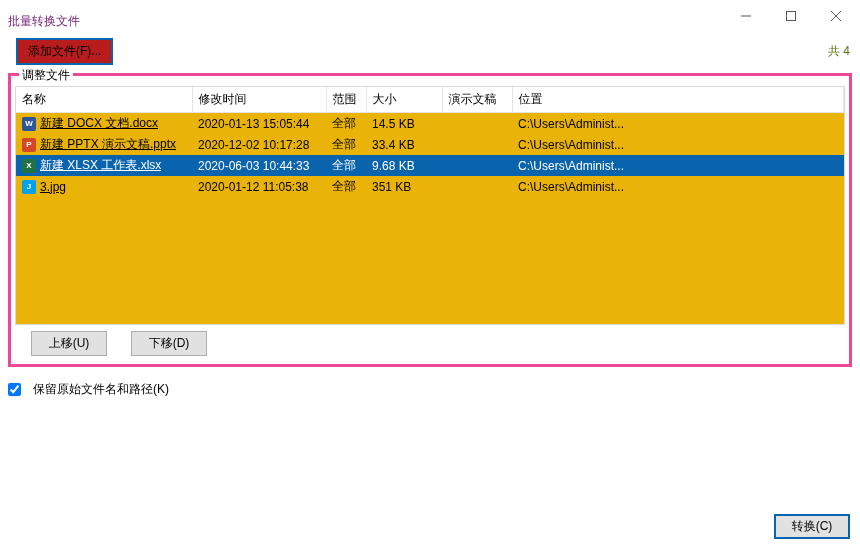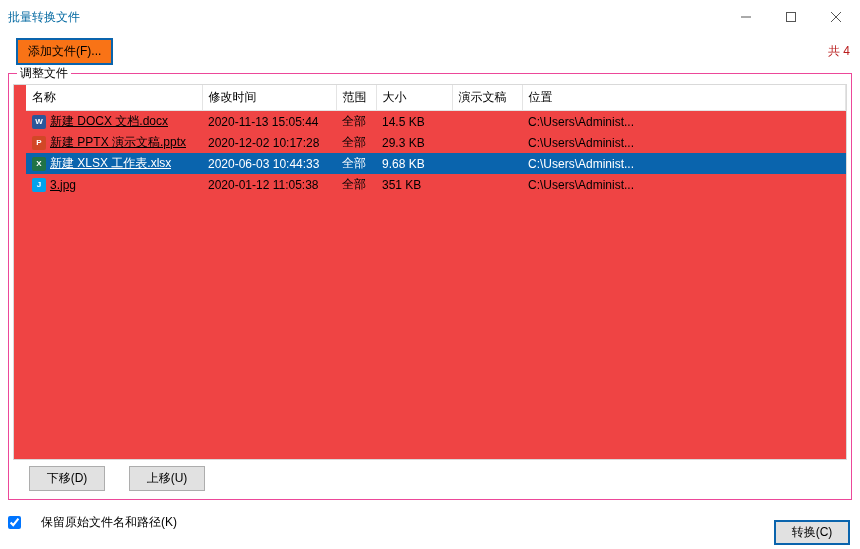--- a/index.html
+++ b/index.html
@@ -11,23 +11,23 @@
     width: 860px;
     height: 549px;
     overflow: hidden;
     position: relative;
     color: #000;
   }
   
   .titlebar {
     height: 30px;
     display: flex;
-    align-items: center;
+    align-items: flex-end;
     padding: 4px 2px 0 8px;
-    color: #0369a1;
+    color: #701a75;
   }
   .titlebar .title { flex: 0 0 auto; }
   .titlebar .spacer { flex: 1 1 auto; }
   .titlebar .winbtn {
     width: 45px;
     height: 28px;
     display: flex;
     align-items: center;
     justify-content: center;
     color: #555;
@@ -35,57 +35,56 @@
   .titlebar .winbtn svg { display: block; }
 
   
   .toolbar {
     display: flex;
     align-items: center;
     padding: 8px 10px 6px 16px;
   }
   .toolbar .btn-add {
     border: 2px solid #0a64ad;
-    background: #f97316;
+    background: #b91c1c;
     padding: 3px 10px;
     font-size: 12px;
     font-family: inherit;
     cursor: default;
   }
   .toolbar .count {
     margin-left: auto;
-    color: #b91c1c;
+    color: #4d7c0f;
     text-align: right;
   }
 
   
   .groupbox {
     margin: 2px 8px 8px 8px;
-    border: 1px solid #ec4899;
+    border: 3px solid #ec4899;
     position: relative;
   }
   .groupbox .legend {
     position: absolute;
     top: -9px;
     left: 8px;
     background: #fff;
     padding: 0 3px;
     color: #000;
   }
   .groupbox-inner {
     padding: 10px 4px 8px 4px;
   }
 
   
   .listwrap {
     border: 1px solid #d9d9d9;
-    height: 376px;
-    overflow: hidden;
-    background: #ef4444;
-    padding-left: 12px;
+    height: 239px;
+    overflow: hidden;
+    background: #eab308;
   }
   table.list {
     border-collapse: collapse;
     width: 100%;
     table-layout: fixed;
   }
   table.list thead th {
     text-align: left;
     font-weight: normal;
     font-size: 12px;
@@ -156,28 +155,28 @@
   .stdbtn.primary {
     border: 2px solid #0a64ad;
     padding: 2px 12px;
   }
 
   
   .chkrow {
     padding: 6px 8px 2px 8px;
     display: flex;
     align-items: center;
-    gap: 20px;
+    gap: 12px;
   }
   .chkrow input { margin: 0; }
 
   
   .footer {
     position: absolute;
-    bottom: 4px;
+    bottom: 10px;
     right: 10px;
     display: flex;
     gap: 14px;
     margin-top: 36px;
   }
 </style>
 </head>
 <body>
 
 <div class="titlebar">
@@ -231,36 +230,36 @@
           </tr>
         </thead>
         <tbody id="file-rows">
             <tr>
               <td>
                 <div class="fname-cell">
                   <span class="ficon docx">W</span>
                   <span class="flabel">新建 DOCX 文档.docx</span>
                 </div>
               </td>
-              <td>2020-11-13 15:05:44</td>
+              <td>2020-01-13 15:05:44</td>
               <td>全部</td>
               <td>14.5 KB</td>
               <td></td>
               <td>C:\Users\Administ...</td>
             </tr>
             <tr>
               <td>
                 <div class="fname-cell">
                   <span class="ficon pptx">P</span>
                   <span class="flabel">新建 PPTX 演示文稿.pptx</span>
                 </div>
               </td>
               <td>2020-12-02 10:17:28</td>
               <td>全部</td>
-              <td>29.3 KB</td>
+              <td>33.4 KB</td>
               <td></td>
               <td>C:\Users\Administ...</td>
             </tr>
             <tr class="selected">
               <td>
                 <div class="fname-cell">
                   <span class="ficon xlsx">X</span>
                   <span class="flabel">新建 XLSX 工作表.xlsx</span>
                 </div>
               </td>
@@ -281,22 +280,22 @@
               <td>全部</td>
               <td>351 KB</td>
               <td></td>
               <td>C:\Users\Administ...</td>
             </tr>
           </tbody>
       </table>
     </div>
 
     <div class="list-btns">
+      <button class="stdbtn">上移(U)</button>
       <button class="stdbtn">下移(D)</button>
-      <button class="stdbtn">上移(U)</button>
     </div>
 
   </div>
 </div>
 
 <div class="chkrow">
   <input type="checkbox" id="keep-original" checked="" style="">
   <label for="keep-original">保留原始文件名和路径(K)</label>
 </div>
 

